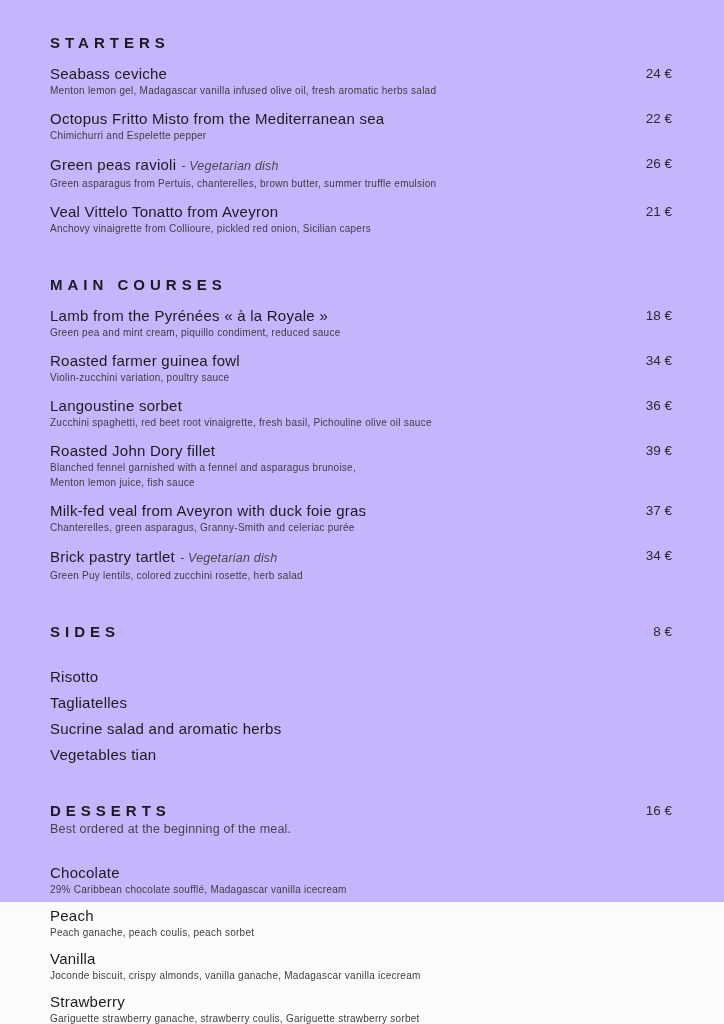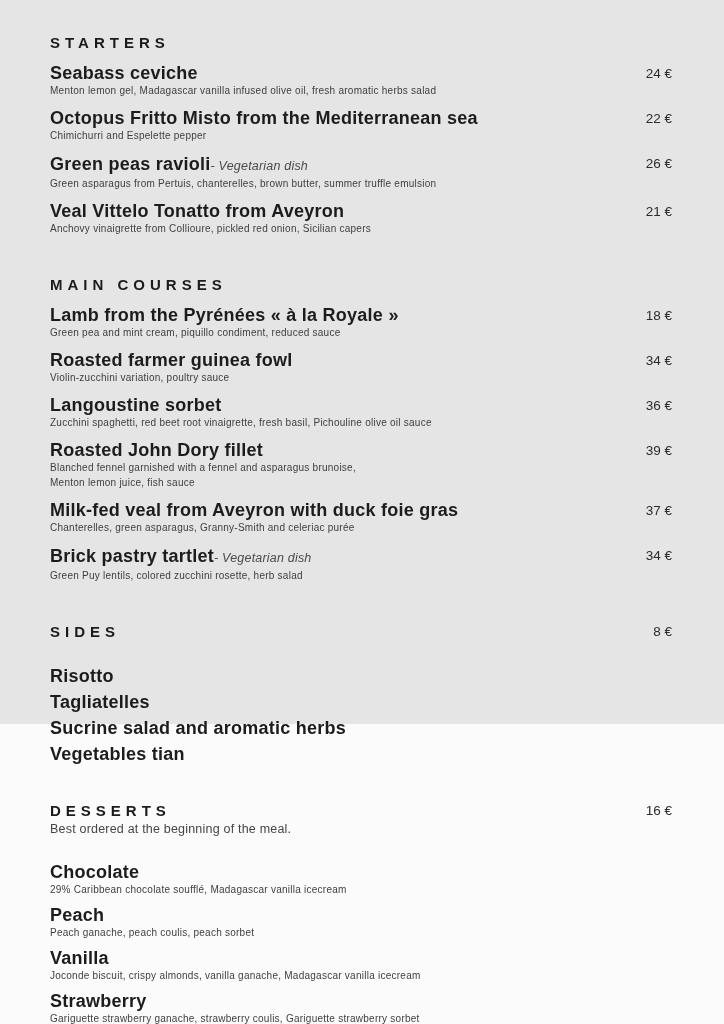--- a/index.html
+++ b/index.html
@@ -5,47 +5,47 @@
   html, body { margin: 0; padding: 0; }
   body {
     width: 724px; height: 1024px;
     background: #fbfbfb;
     font-family: "Liberation Sans", sans-serif;
     color: #222;
     overflow: hidden;
   }
   .page {
     box-sizing: border-box;
-    width: 724px; height: 724px;
+    width: 724px; height: 902px;
     padding: 34px 52px 0 50px;
-    background: #e5e5e5;
+    background: #c4b5fd;
   }
   .section { margin-top: 40px; }
   .section:first-child { margin-top: 0; }
   .sec-head { display: flex; justify-content: space-between; align-items: flex-start; }
   .sec-title {
     margin: 0;
     font-size: 15px; font-weight: bold;
     letter-spacing: 5px;
     color: #1b1b1b;
     line-height: 18px;
   }
   .sec-price { font-size: 13.5px; color: #2c2c2c; line-height: 18px; white-space: nowrap; }
   .sec-note { font-size: 12.5px; color: #454545; line-height: 15px; margin-top: 2px; letter-spacing: 0.2px; }
   .items { margin-top: 14px; }
   .items.tight { margin-top: 28px; }
   .item { margin-bottom: 13px; }
   .items.tight .item { margin-bottom: 11px; }
   .row { display: flex; justify-content: space-between; align-items: flex-start; }
   .name {
-    font-weight: bold; font-size: 18px;
+    font-weight: normal; font-size: 15px;
     color: #1c1c1c; line-height: 15px;
     letter-spacing: 0.25px;
   }
-  .tag { font-style: italic; font-weight: normal; font-size: 12.5px; color: #4a4a4a; letter-spacing: 0.2px; }
+  .tag { font-style: italic; font-weight: normal; font-size: 12.5px; color: #4a4a4a; margin-left: 5px; letter-spacing: 0.2px; }
   .price { font-size: 13.5px; color: #2c2c2c; line-height: 15px; white-space: nowrap; }
   .desc {
     font-size: 10px; color: #3e3e3e;
     line-height: 15px; letter-spacing: 0.25px;
     margin-top: 2px;
     white-space: pre-line;
     max-width: 600px;
   }
 </style>
 </head>

